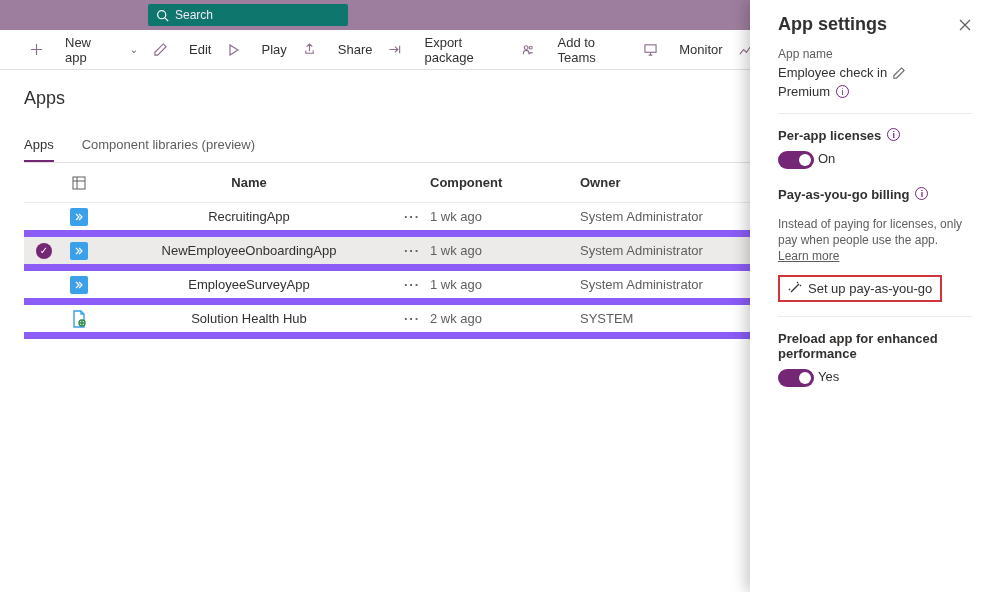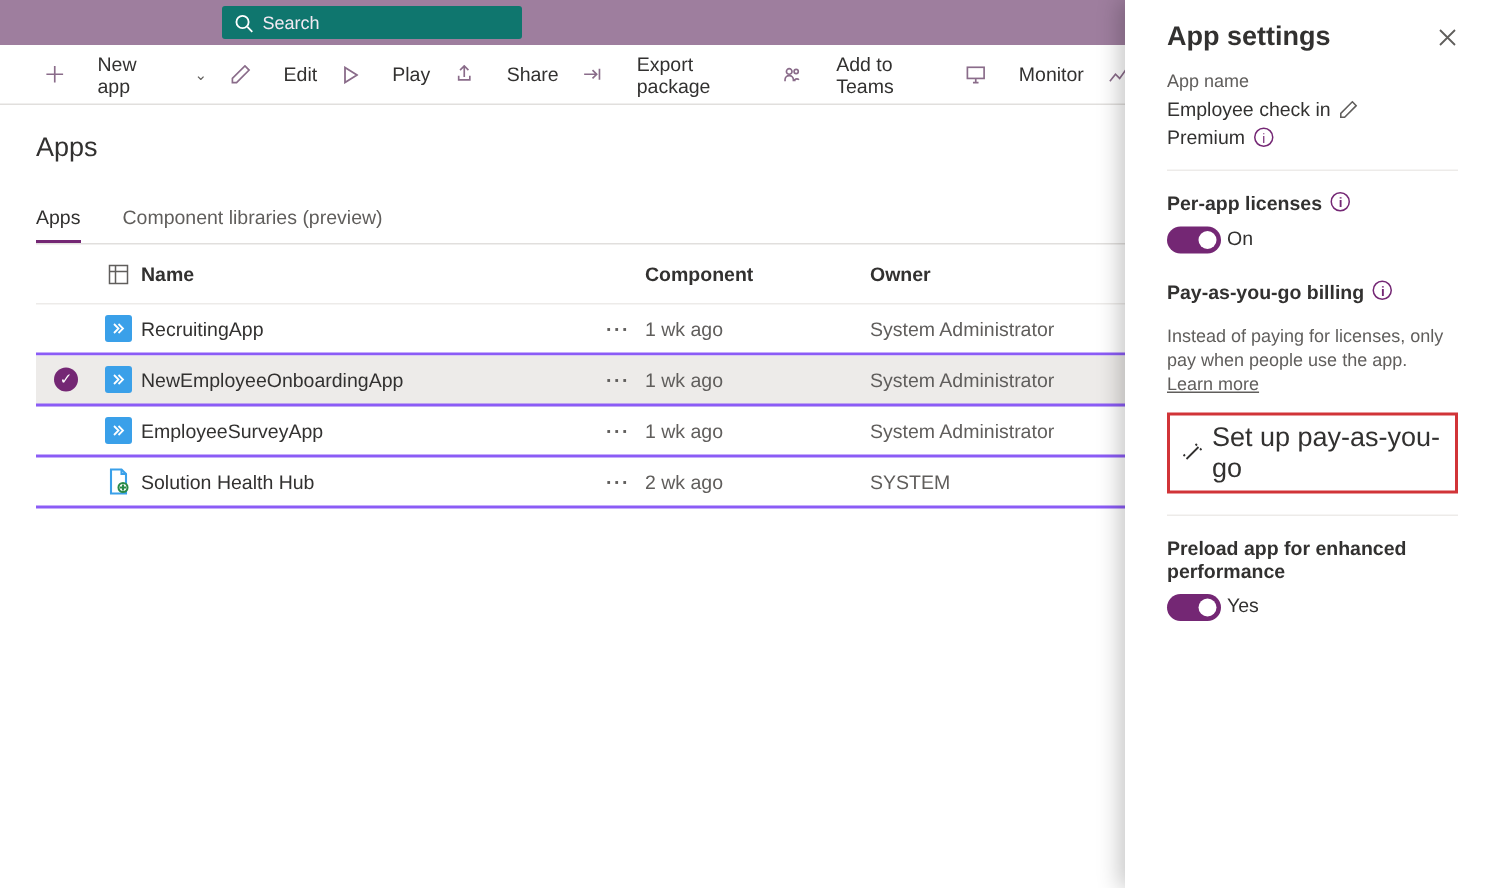--- a/index.html
+++ b/index.html
@@ -24,27 +24,27 @@
   .page { padding: 18px 18px 0 24px; }
   .page-title { font-size: 18px; font-weight: 500; margin-bottom: 22px; }
   .tabs { display: flex; gap: 28px; border-bottom: 1px solid #e1dfdd; font-size: 13px; }
   .tab { padding: 6px 0 8px 0; cursor: pointer; color: #605e5c; }
   .tab.active { color: #323130; border-bottom: 2px solid #742774; }
 
   
   .grid-header { display: flex; align-items: center; height: 40px; border-bottom: 1px solid #edebe9; font-weight: 600; color: #323130; font-size: 13px; }
   .col-sel { width: 40px; display:flex; justify-content:center; }
   .col-ico { width: 30px; display:flex; justify-content:center; }
-  .col-name { flex: 0 0 310px; }
+  .col-name { flex: 0 0 310px; text-align: center; }
   .col-menu { width: 26px; color:#605e5c; }
   .col-mod { flex: 0 0 150px; }
   .col-owner { flex: 1 1 auto; }
 
   
-  .row { display: flex; align-items: center; height: 34px; border-bottom: 2px solid #8b5cf6; font-size: 13px; color: #323130; cursor: pointer; }
+  .row { display: flex; align-items: center; height: 34px; border-bottom: 7px solid #8b5cf6; font-size: 13px; color: #323130; cursor: pointer; }
   .row.selected { background: #edebe9; }
   .row .col-mod, .row .col-owner { color: #605e5c; }
   .sel-circle { width: 16px; height: 16px; border-radius: 50%; background: #742774; display:flex; align-items:center; justify-content:center; color:#fff; font-size:10px; }
   .app-tile { width: 18px; height: 18px; border-radius: 2px; display:flex; align-items:center; justify-content:center; }
   .app-tile.blue { background: #3aa0e9; color:#fff; }
   .ellipsis { font-weight: 600; letter-spacing:1px; }
 
   
   .panel { position: absolute; top: 0; right: 0; width: 250px; height: 100%; background: #fff; box-shadow: -4px 0 14px rgba(0,0,0,0.22); padding: 14px 28px; font-size: 13px; color:#323130; overflow:auto; }
   .panel-head { display:flex; align-items:center; justify-content:space-between; }
@@ -53,21 +53,21 @@
   .panel .val { font-size: 13px; margin-top: 4px; display:flex; align-items:center; gap:6px; }
   .panel hr { border: none; border-top: 1px solid #edebe9; margin: 14px 0; }
   .panel .section-title { font-weight: 600; margin-top: 6px; display:flex; align-items:flex-start; gap:6px; }
   .panel .section-desc { font-size: 12px; color: #605e5c; margin-top: 14px; line-height:1.35; }
   .panel .link { color: #605e5c; text-decoration: underline; cursor:pointer; }
 
   .toggle { width: 36px; height: 18px; border-radius: 9px; background: #742774; position: relative; }
   .toggle::after { content:""; position:absolute; top:3px; right:3px; width:12px; height:12px; border-radius:50%; background:#fff; }
   .toggle-row { display:flex; gap:4px; margin-top:8px; }
 
-  .payg-btn { margin-top: 10px; border: 2px solid #d13438; display:inline-flex; align-items:center; gap:6px; padding: 4px 8px; font-size: 18px; cursor:pointer; background:#fff; }
+  .payg-btn { margin-top: 10px; border: 2px solid #d13438; display:inline-flex; align-items:center; gap:6px; padding: 4px 8px; font-size: 13px; cursor:pointer; background:#fff; }
 
   .info-ic { width:13px; height:13px; border:1px solid #742774; border-radius:50%; display:inline-flex; align-items:center; justify-content:center; font-size:9px; color:#742774; }
 
   svg { display:block; }
 </style>
 </head>
 <body>
 
 <div class="ribbon">
   <div class="spacer-left">

